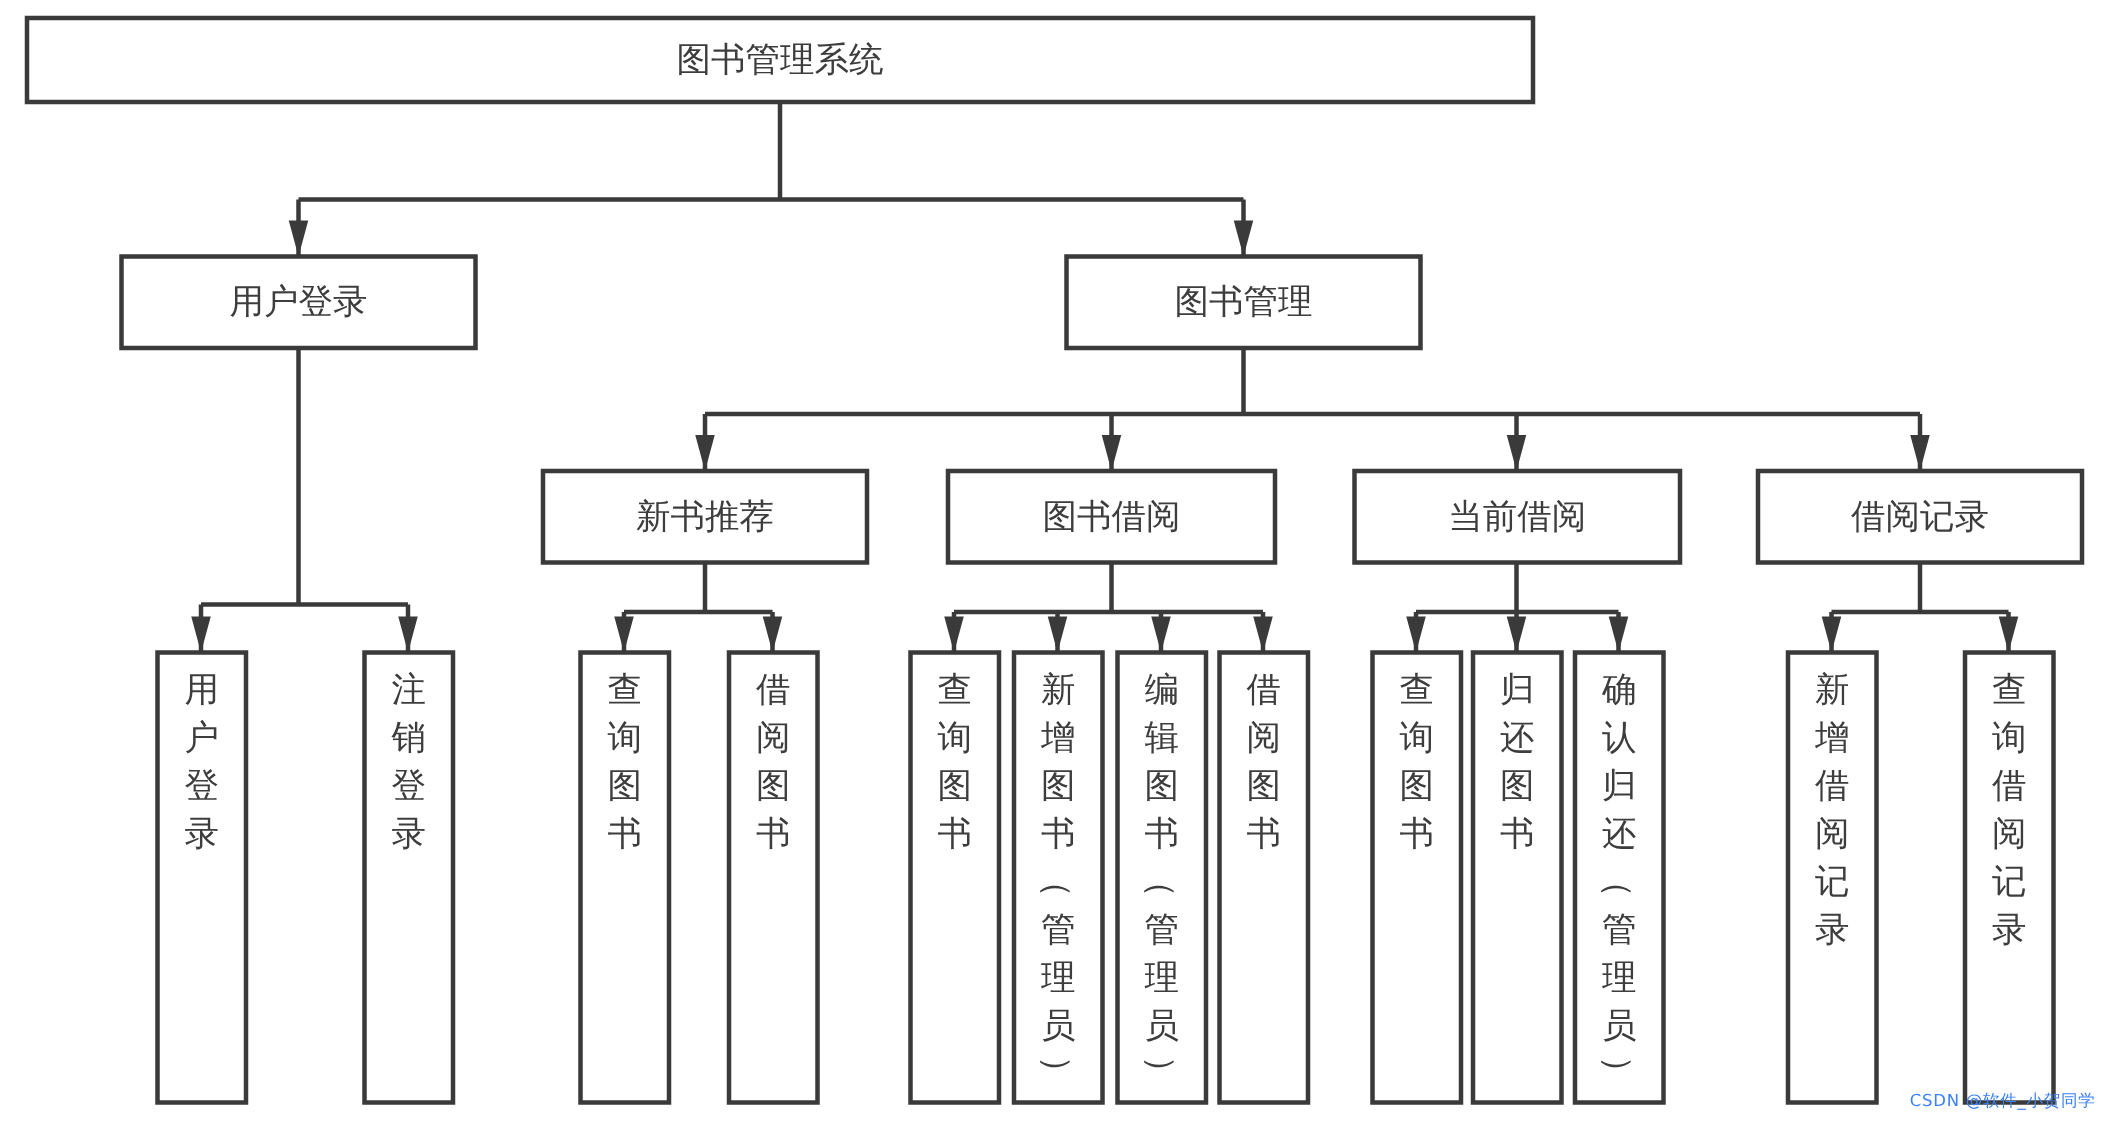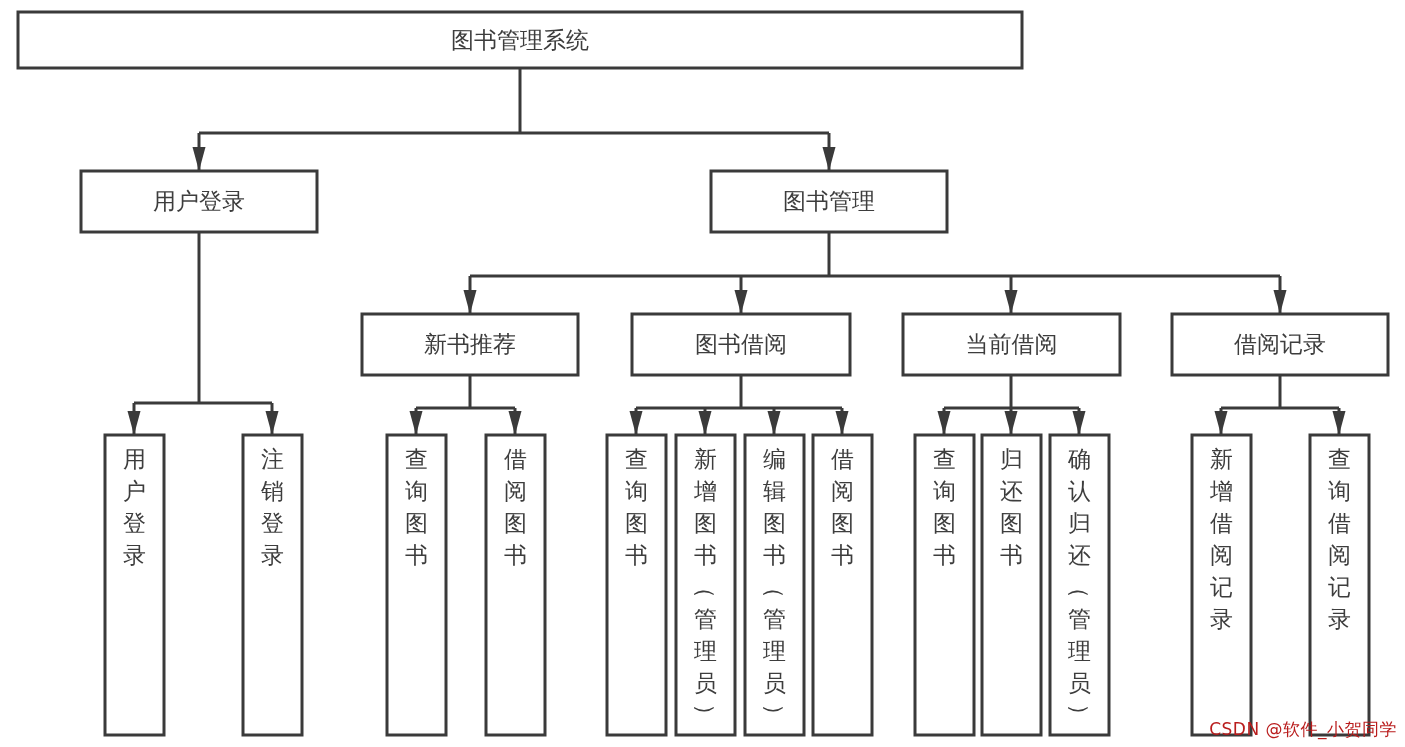--- a/index.html
+++ b/index.html
@@ -46,22 +46,22 @@
   }
   .arrow-head {
     fill: #3a3a3a;
     stroke: none;
   }
   .watermark {
     position: absolute;
     right: 8px;
     bottom: 6px;
     font-family: "DejaVu Sans", "Liberation Sans", sans-serif;
-    font-size: 17px;
-    color: #b91c1c;
+    font-size: 11px;
+    color: #3b82f6;
     white-space: nowrap;
     letter-spacing: 0.5px;
     pointer-events: none;
   }
 </style>
 </head>
 <body>
 
 <svg id="diagram" viewBox="0 0 1405 747" xmlns="http://www.w3.org/2000/svg">
   <g id="edges-layer">

